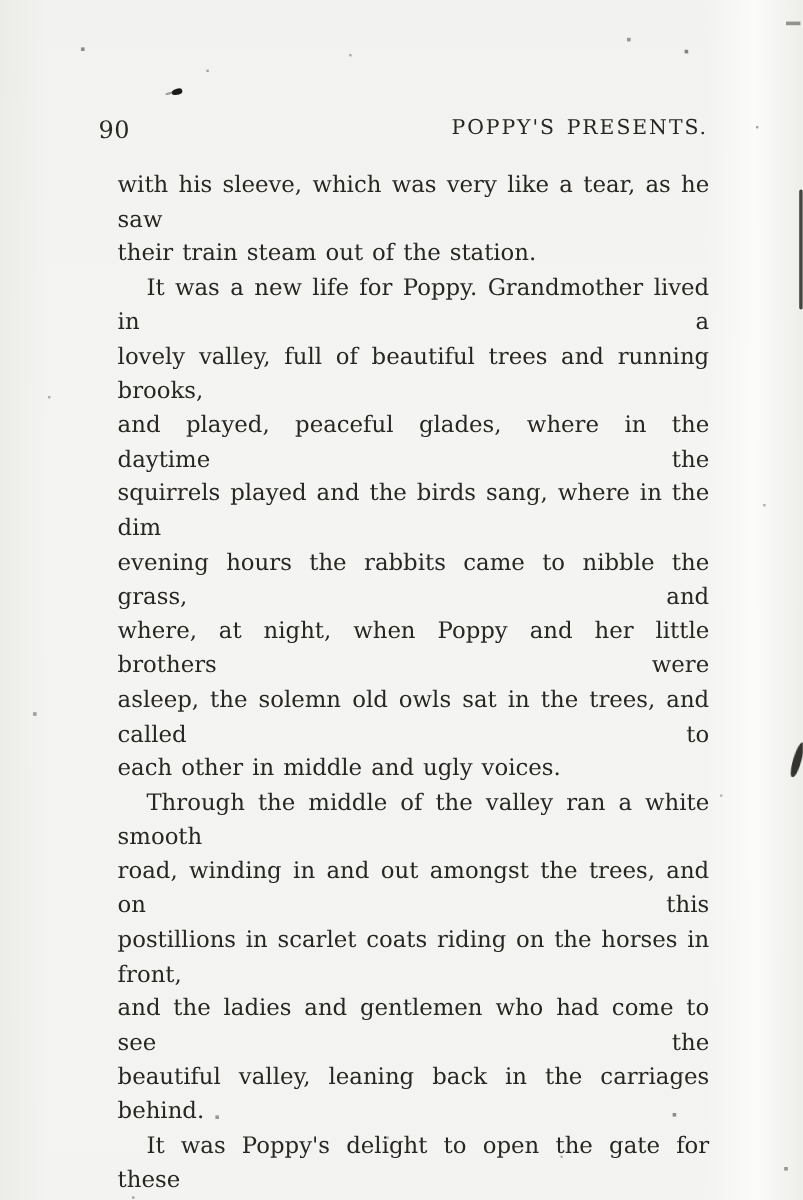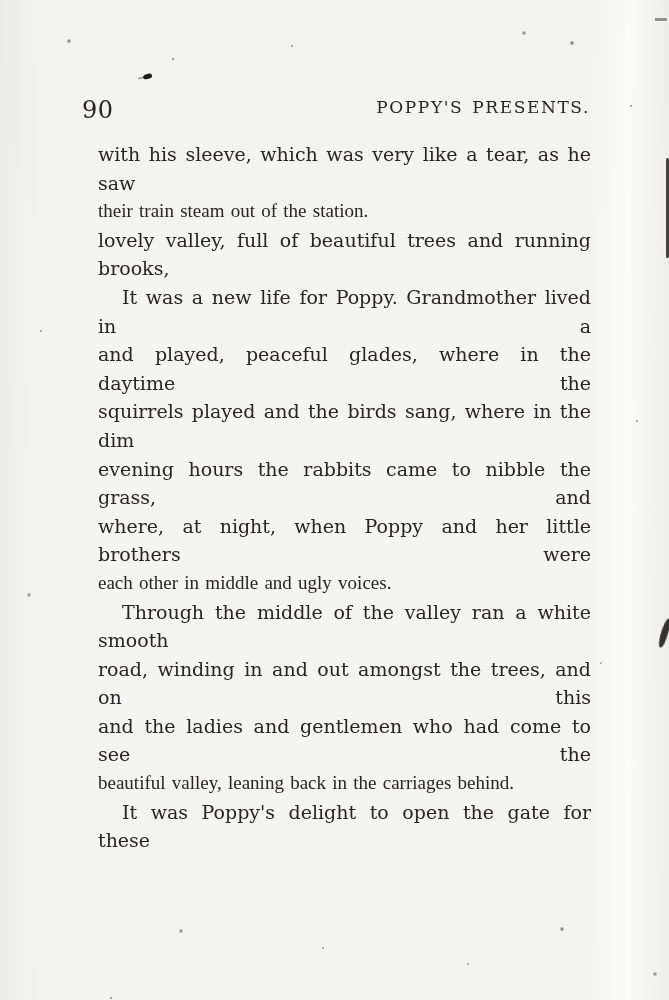--- a/index.html
+++ b/index.html
@@ -26,21 +26,21 @@
     position: absolute;
     top: 96px;
     left: 82px;
     width: 508px;
     height: 26px;
   }
   .folio {
     position: absolute;
     left: 0;
     top: 0;
-    font-size: 24px;
+    font-size: 20px;
     letter-spacing: 0.5px;
   }
   .head-title {
     position: absolute;
     left: 8px;
     right: 0;
     top: 1px;
     text-align: right;
     font-size: 17px;
     letter-spacing: 1.6px;
@@ -56,21 +56,20 @@
     word-spacing: 1.5px;
   }
   .line {
     text-align: justify;
     text-align-last: justify;
     white-space: normal;
     margin-left: 16px;
   }
   .line.last {
     text-align-last: left;
-    font-family: Liberation Serif, serif;
   }
   .line.indent {
     text-indent: 24px;
   }
   
   .ink-mark {
     position: absolute;
     left: 143px;
     top: 74px;
     width: 9px;
@@ -146,27 +145,29 @@
   <div class="edge-blob"></div>
 
   <div class="running-head">
     <span class="folio">90</span>
     <span class="head-title">POPPY'S PRESENTS.</span>
   </div>
 
   <div class="text-block" id="text-block">
       <div class="line">with his sleeve, which was very like a tear, as he saw</div>
       <div class="line last">their train steam out of the station.</div>
+      <div class="line indent">It was a new life for Poppy.  Grandmother lived in a</div>
       <div class="line">lovely valley, full of beautiful trees and running brooks,</div>
-      <div class="line indent">It was a new life for Poppy.  Grandmother lived in a</div>
       <div class="line">and played, peaceful glades, where in the daytime the</div>
       <div class="line">squirrels played and the birds sang, where in the dim</div>
       <div class="line">evening hours the rabbits came to nibble the grass, and</div>
       <div class="line">where, at night, when Poppy and her little brothers were</div>
+      <div class="line">asleep, the solemn old owls sat in the trees, and called to</div>
       <div class="line last">each other in middle and ugly voices.</div>
       <div class="line indent">Through the middle of the valley ran a white smooth</div>
       <div class="line">road, winding in and out amongst the trees, and on this</div>
+      <div class="line">postillions in scarlet coats riding on the horses in front,</div>
       <div class="line">and the ladies and gentlemen who had come to see the</div>
       <div class="line last">beautiful valley, leaning back in the carriages behind.</div>
       <div class="line indent">It was Poppy's delight to open the gate for these</div>
     </div>
 
 </div>
 
 </body></html>

